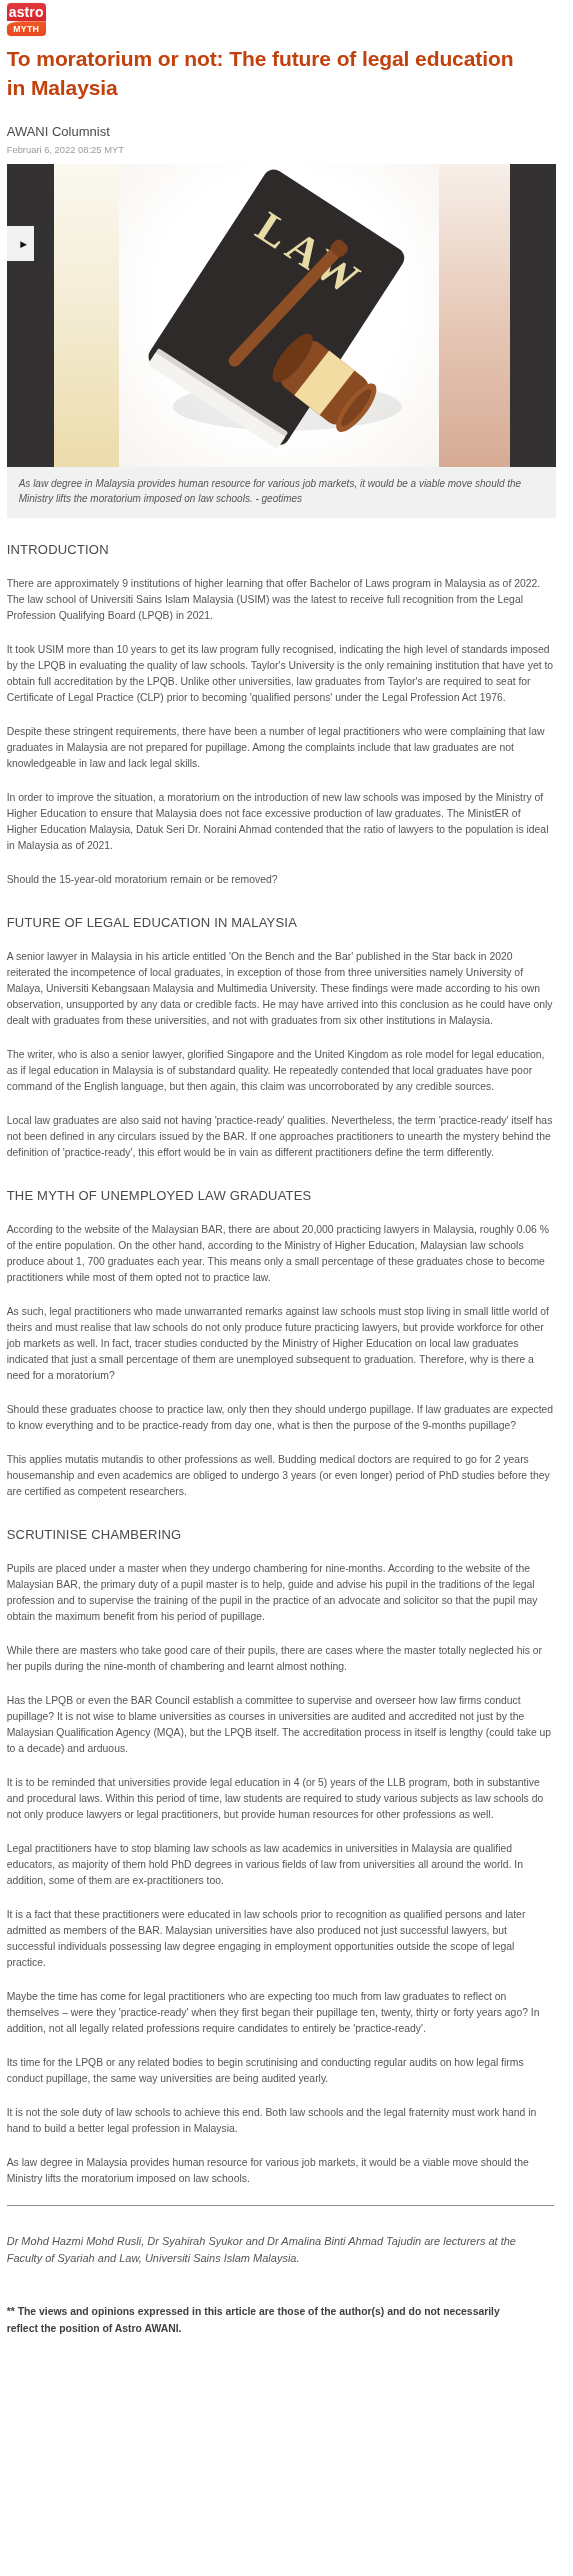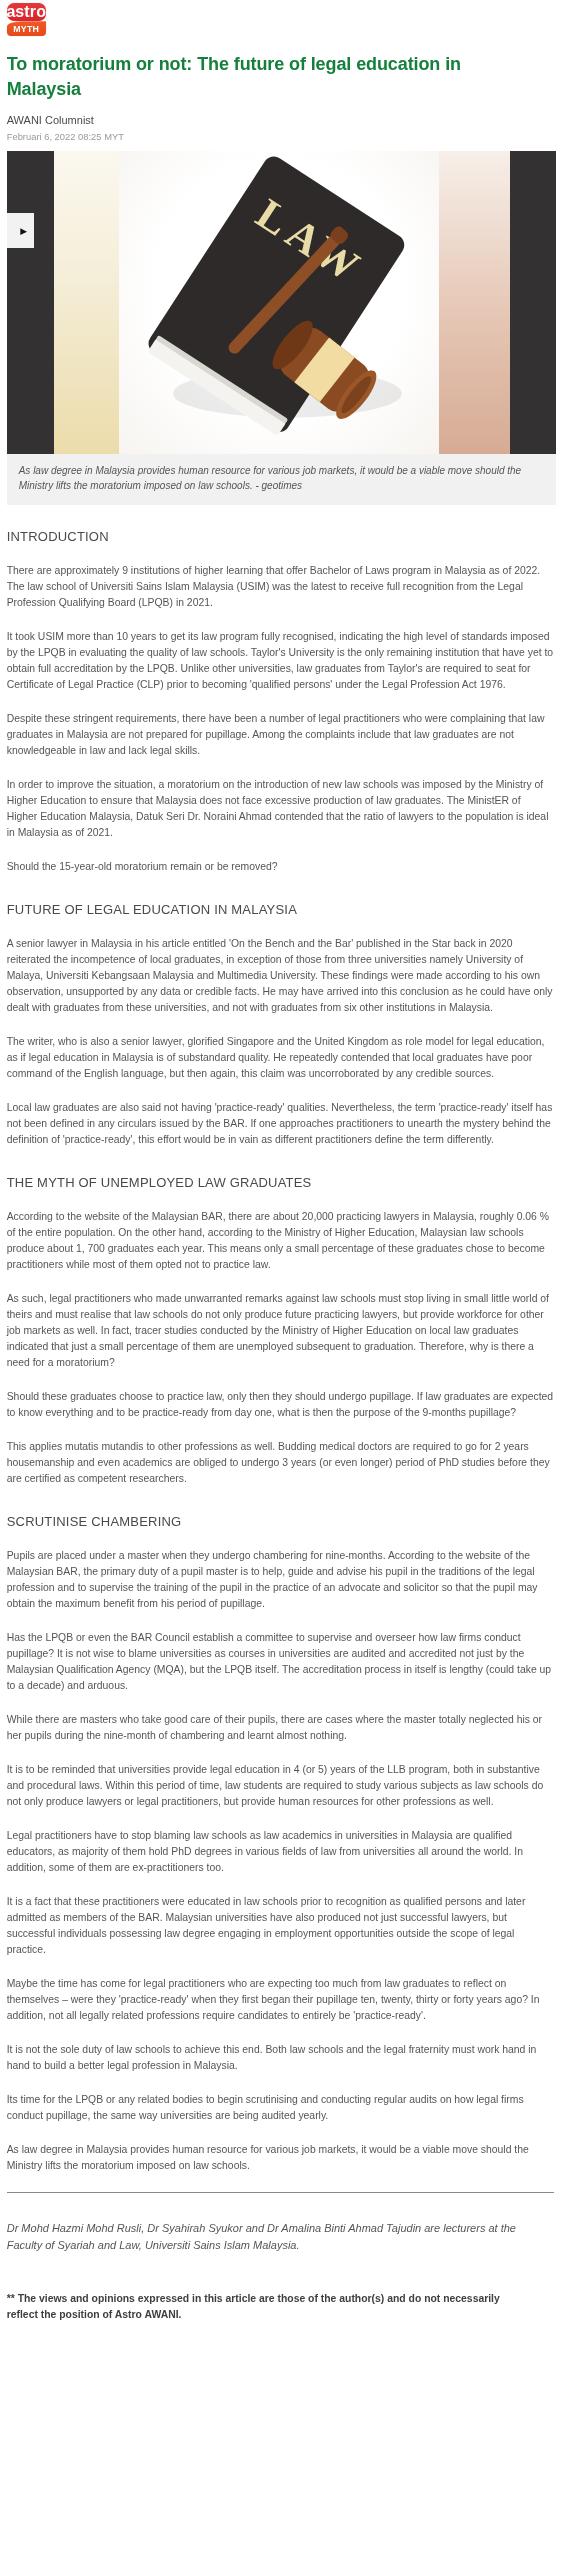--- a/index.html
+++ b/index.html
@@ -16,45 +16,44 @@
     width: 39px; height: 33px;
     border-radius: 4px;
     overflow: hidden;
     display: flex; flex-direction: column;
     cursor: pointer;
     box-shadow: 0 0 0 0.7px rgba(0,0,0,0.05);
   }
   .logo-top {
     flex: 1.15;
     background: linear-gradient(180deg, #e2393d 0%, #d8272e 85%);
-    color: #fff; font-weight: bold; font-size: 16px;
+    color: #fff; font-weight: bold; font-size: 14px;
     display: flex; align-items: center; justify-content: center;
     letter-spacing: 0.1px;
-    border-radius: 7px;
   }
   .logo-bottom {
     flex: 1;
     background: linear-gradient(180deg, #ef5822 0%, #e8491f 100%);
     color: #fff; font-weight: bold; font-size: 8.8px;
     display: flex; align-items: center; justify-content: center;
     border-top: 1.3px solid rgba(255,255,255,0.35);
     border-top-left-radius: 40% 5.4px;
     letter-spacing: 0.2px;
   }
 
   h1.title {
-    margin-top: 16px;
-    font-size: 18px;
+    margin-top: 9px;
+    font-size: 21px;
     line-height: 1.35;
     font-weight: bold;
-    color: #15803d;
+    color: #c2410c;
     letter-spacing: -0.1px;
     max-width: 526px;
   }
-  .author { margin-top: 13px; font-size: 11px; color: #4a4a4a; }
+  .author { margin-top: 22px; font-size: 13px; color: #4a4a4a; }
   .date   { margin-top: 4.7px;  font-size: 9.4px; color: #9a9a9a; }
 
   
   .hero {
     position: relative;
     margin-top: 9.4px;
     height: 303px;
     width: 549px;
     display: flex;
     overflow: hidden;
@@ -206,29 +205,29 @@
     <p>Local law graduates are also said not having 'practice-ready' qualities. Nevertheless, the term 'practice-ready' itself has not been defined in any circulars issued by the BAR. If one approaches practitioners to unearth the mystery behind the definition of 'practice-ready', this effort would be in vain as different practitioners define the term differently.</p>
 
     <h2 class="section-heading">THE MYTH OF UNEMPLOYED LAW GRADUATES</h2>
     <p>According to the website of the Malaysian BAR, there are about 20,000 practicing lawyers in Malaysia, roughly 0.06 % of the entire population. On the other hand, according to the Ministry of Higher Education, Malaysian law schools produce about 1, 700 graduates each year. This means only a small percentage of these graduates chose to become practitioners while most of them opted not to practice law.</p>
     <p>As such, legal practitioners who made unwarranted remarks against law schools must stop living in small little world of theirs and must realise that law schools do not only produce future practicing lawyers, but provide workforce for other job markets as well. In fact, tracer studies conducted by the Ministry of Higher Education on local law graduates indicated that just a small percentage of them are unemployed subsequent to graduation. Therefore, why is there a need for a moratorium?</p>
     <p>Should these graduates choose to practice law, only then they should undergo pupillage. If law graduates are expected to know everything and to be practice-ready from day one, what is then the purpose of the 9-months pupillage?</p>
     <p>This applies mutatis mutandis to other professions as well. Budding medical doctors are required to go for 2 years housemanship and even academics are obliged to undergo 3 years (or even longer) period of PhD studies before they are certified as competent researchers.</p>
 
     <h2 class="section-heading">SCRUTINISE CHAMBERING</h2>
     <p>Pupils are placed under a master when they undergo chambering for nine-months. According to the website of the Malaysian BAR, the primary duty of a pupil master is to help, guide and advise his pupil in the traditions of the legal profession and to supervise the training of the pupil in the practice of an advocate and solicitor so that the pupil may obtain the maximum benefit from his period of pupillage.</p>
+    <p>While there are masters who take good care of their pupils, there are cases where the master totally neglected his or her pupils during the nine-month of chambering and learnt almost nothing.</p>
     <p>Has the LPQB or even the BAR Council establish a committee to supervise and overseer how law firms conduct pupillage? It is not wise to blame universities as courses in universities are audited and accredited not just by the Malaysian Qualification Agency (MQA), but the LPQB itself. The accreditation process in itself is lengthy (could take up to a decade) and arduous.</p>
-    <p>While there are masters who take good care of their pupils, there are cases where the master totally neglected his or her pupils during the nine-month of chambering and learnt almost nothing.</p>
     <p>It is to be reminded that universities provide legal education in 4 (or 5) years of the LLB program, both in substantive and procedural laws. Within this period of time, law students are required to study various subjects as law schools do not only produce lawyers or legal practitioners, but provide human resources for other professions as well.</p>
 
     <p>Legal practitioners have to stop blaming law schools as law academics in universities in Malaysia are qualified educators, as majority of them hold PhD degrees in various fields of law from universities all around the world. In addition, some of them are ex-practitioners too.</p>
     <p>It is a fact that these practitioners were educated in law schools prior to recognition as qualified persons and later admitted as members of the BAR. Malaysian universities have also produced not just successful lawyers, but successful individuals possessing law degree engaging in employment opportunities outside the scope of legal practice.</p>
     <p>Maybe the time has come for legal practitioners who are expecting too much from law graduates to reflect on themselves – were they 'practice-ready' when they first began their pupillage ten, twenty, thirty or forty years ago? In addition, not all legally related professions require candidates to entirely be 'practice-ready'.</p>
+    <p>Its time for the LPQB or any related bodies to begin scrutinising and conducting regular audits on how legal firms conduct pupillage, the same way universities are being audited yearly.</p>
     <p>It is not the sole duty of law schools to achieve this end. Both law schools and the legal fraternity must work hand in hand to build a better legal profession in Malaysia.</p>
-    <p>Its time for the LPQB or any related bodies to begin scrutinising and conducting regular audits on how legal firms conduct pupillage, the same way universities are being audited yearly.</p>
     <p>As law degree in Malaysia provides human resource for various job markets, it would be a viable move should the Ministry lifts the moratorium imposed on law schools.</p>
 
   </main>
 
   <hr class="divider">
 
   <p class="author-note">Dr Mohd Hazmi Mohd Rusli, Dr Syahirah Syukor and Dr Amalina Binti Ahmad Tajudin are lecturers at the Faculty of Syariah and Law, Universiti Sains Islam Malaysia.</p>
   <p class="disclaimer">** The views and opinions expressed in this article are those of the author(s) and do not necessarily reflect the position of Astro AWANI.</p>
 
 </div>

